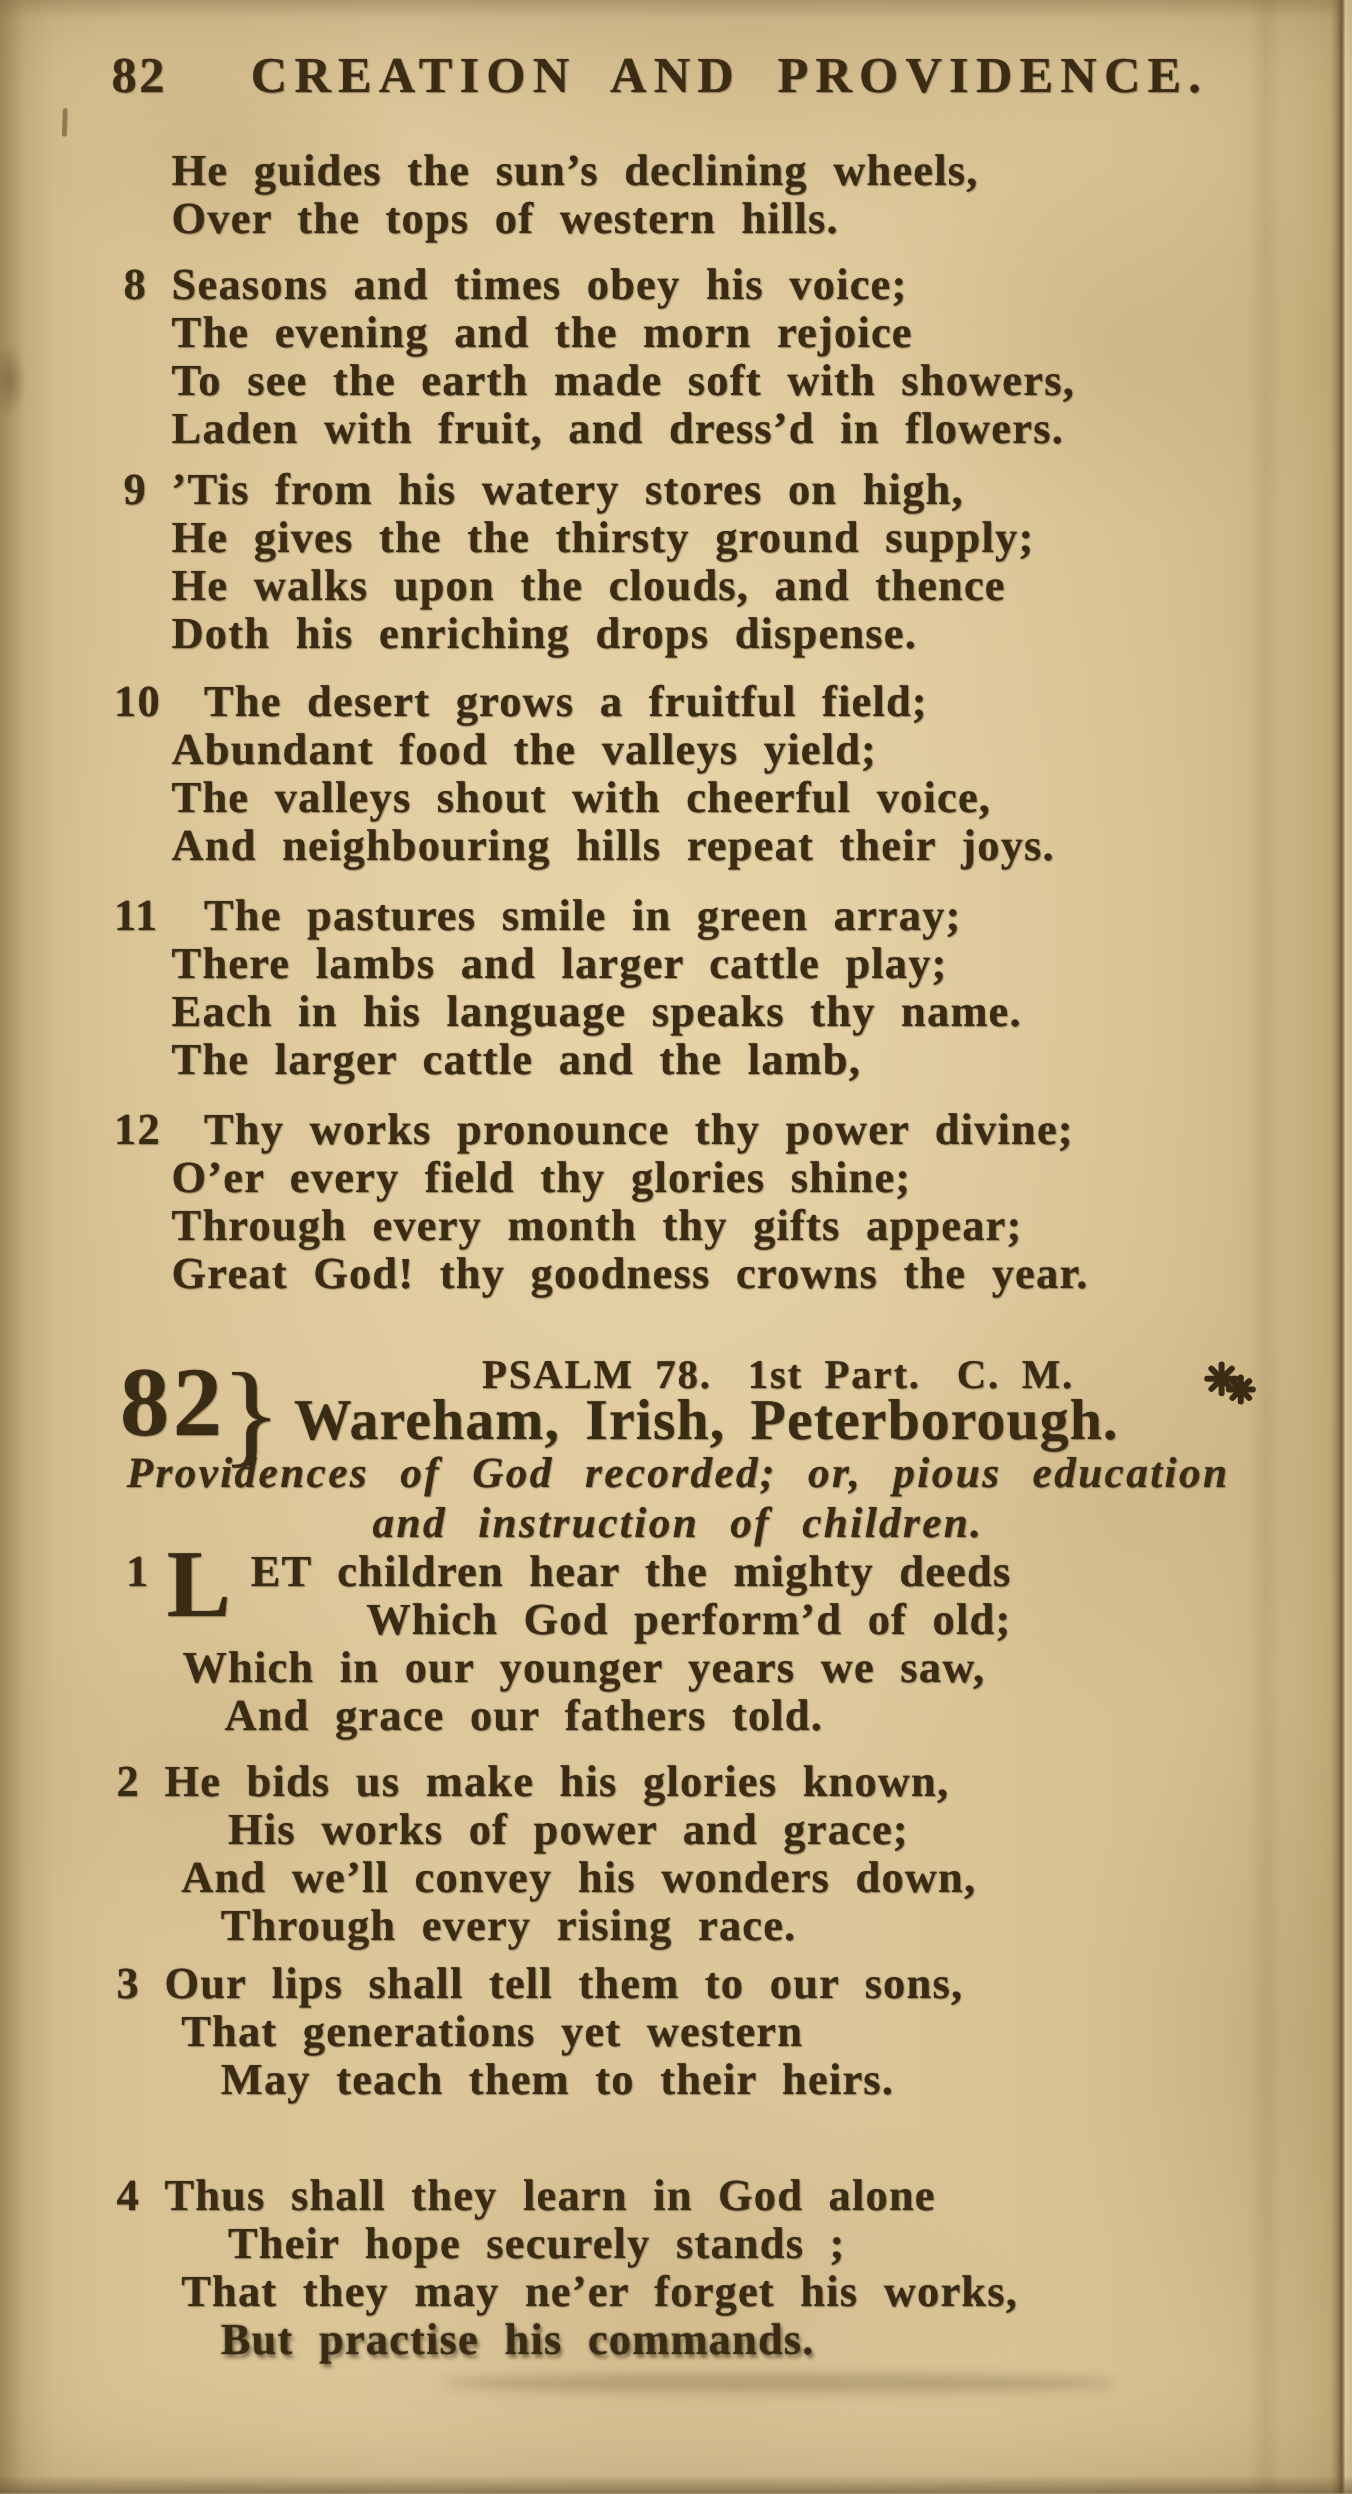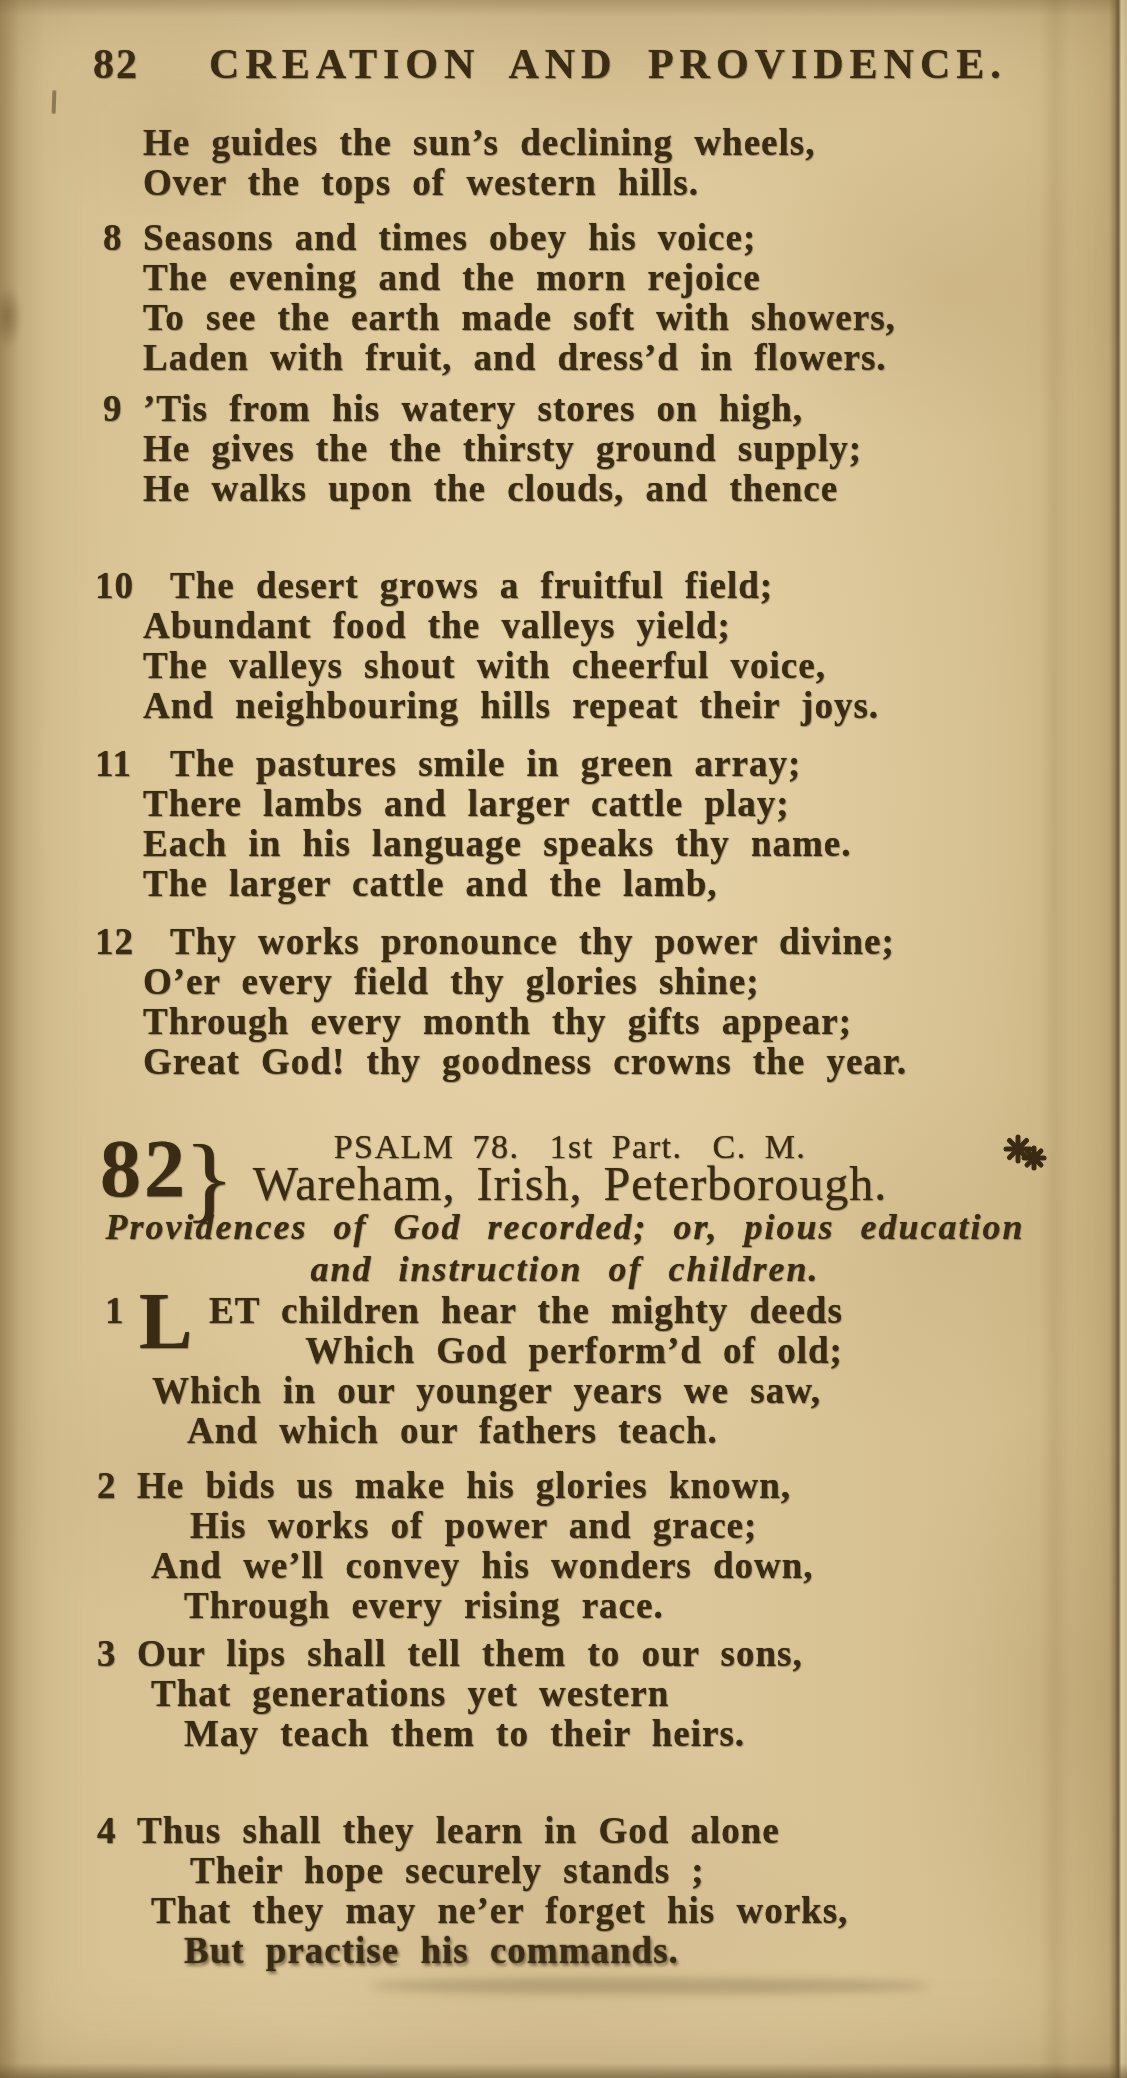--- a/index.html
+++ b/index.html
@@ -57,22 +57,22 @@
   .dv .l1{margin-left:64px;}
   .dv .l2{margin-left:94px;text-align:right;}
   .dv .l3{margin-left:7px;}
   .dv .l4{margin-left:42px;}
   .dropcap{position:absolute;left:-6px;top:-10px;font-size:80px;line-height:1;font-weight:700;}
   .smudged{filter:blur(.4px);text-shadow:0 0 2px rgba(45,33,15,.85), 2px 3px 3px rgba(60,45,20,.5);}
 
   .psalm-head{position:absolute;top:0;left:0;width:1127px;}
   .big-num{position:absolute;left:100px;top:1128px;font-size:82px;line-height:1;font-weight:700;letter-spacing:3px;}
   .brace{position:absolute;left:186px;top:1130px;font-size:96px;line-height:1;font-weight:400;transform:scaleX(1.1);}
-  .head-lines{position:absolute;left:245px;top:1128px;width:650px;text-align:center;
-      font-size:34px;font-weight:400;line-height:37px;letter-spacing:1.5px;word-spacing:8px;white-space:nowrap;}
+  .head-lines{position:absolute;left:245px;top:1128px;width:650px;text-align:right;
+      font-size:34px;font-weight:700;line-height:37px;letter-spacing:1.5px;word-spacing:8px;white-space:nowrap;}
   .head-lines .gap{display:inline-block;width:30px;}
   .head-lines .tunes{font-size:48px;letter-spacing:1px;}
   .asterism{position:absolute;left:1002px;top:1133px;}
   .subtitle{position:absolute;left:55px;top:1206px;width:1020px;text-align:center;
       font-size:36px;font-style:italic;font-weight:700;line-height:42px;letter-spacing:2px;word-spacing:15px;white-space:nowrap;}
 </style>
 </head>
 <body>
 
 <div class="page">
@@ -98,20 +98,21 @@
     <div class="line l2">The evening and the morn rejoice</div>
     <div class="line l3">To see the earth made soft with showers,</div>
     <div class="line l4">Laden with fruit, and dress’d in flowers.</div>
   </div>
 
   <div class="stanza lm ink" style="top:389px;left:143px">
     <span class="vnum">9</span>
     <div class="line l1">’Tis from his watery stores on high,</div>
     <div class="line l2">He gives the the thirsty ground supply;</div>
     <div class="line l3">He walks upon the clouds, and thence</div>
+    <div class="line l4">Doth his enriching drops dispense.</div>
   </div>
 
   <div class="stanza lm s2 ink" style="top:566px;left:143px">
     <span class="vnum two">10</span>
     <div class="line l1">The desert grows a fruitful field;</div>
     <div class="line l2">Abundant food the valleys yield;</div>
     <div class="line l3">The valleys shout with cheerful voice,</div>
     <div class="line l4">And neighbouring hills repeat their joys.</div>
   </div>
 
@@ -157,21 +158,21 @@
       <div>and instruction of children.</div>
     </div>
   </div>
 
   <div class="stanza dv ink" style="top:1291px;left:145px">
     <span class="vnum">1</span>
     <span class="dropcap">L</span>
     <div class="line l1">ET children hear the mighty deeds</div>
     <div class="line l2">Which God perform’d of old;</div>
     <div class="line l3">Which in our younger years we saw,</div>
-    <div class="line l4">And which our fathers teach.</div>
+    <div class="line l4">And grace our fathers told.</div>
   </div>
 
   <div class="stanza cm ink" style="top:1466px;left:137px">
     <span class="vnum">2</span>
     <div class="line l1">He bids us make his glories known,</div>
     <div class="line l2">His works of power and grace;</div>
     <div class="line l3">And we’ll convey his wonders down,</div>
     <div class="line l4">Through every rising race.</div>
   </div>
 

